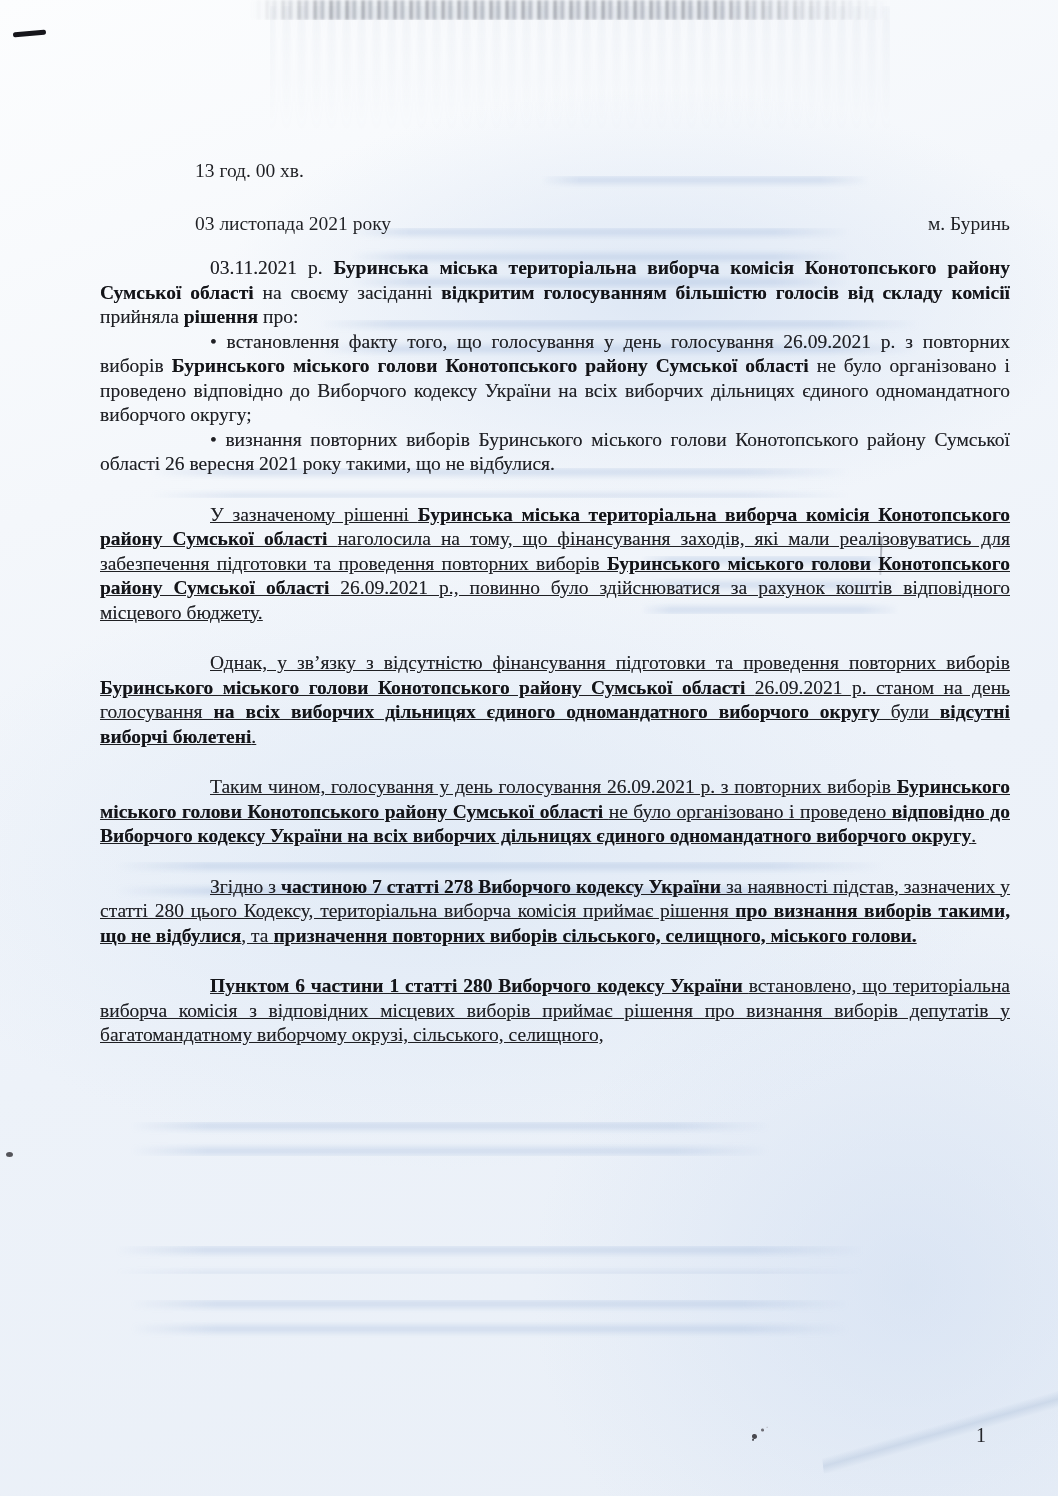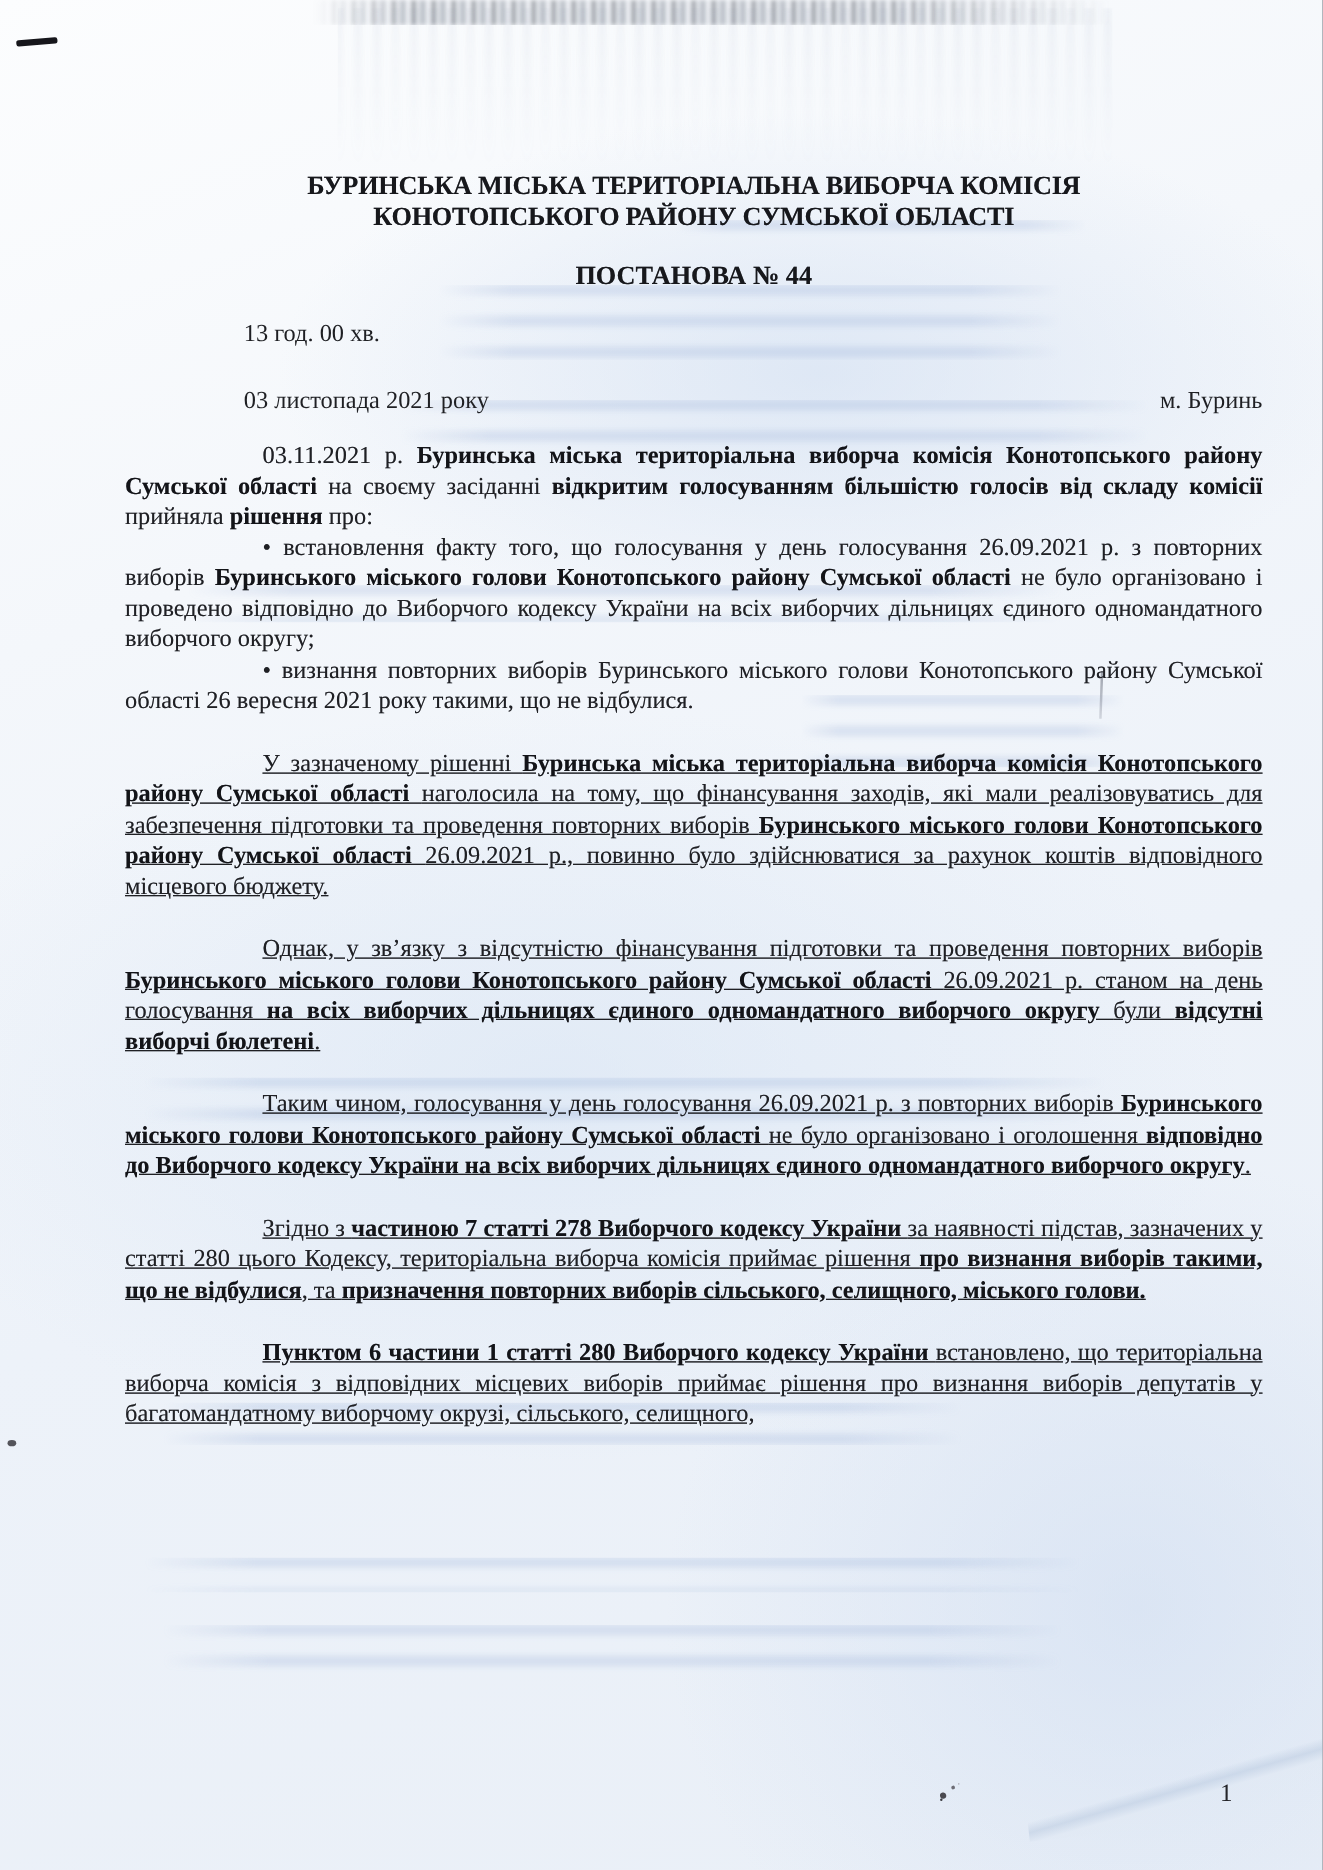--- a/index.html
+++ b/index.html
@@ -117,41 +117,36 @@
   <div class="ghost" style="left:115px;top:862px;width:770px;height:44px;"></div>
   <div class="ghost" style="left:130px;top:1122px;width:640px;height:34px;"></div>
   <div class="ghost" style="left:115px;top:1246px;width:750px;height:28px;"></div>
   <div class="ghost" style="left:130px;top:1300px;width:720px;height:42px;"></div>
   <div class="artifact scratch-mark"></div>
   <div class="artifact ink-speck"></div>
   <div class="artifact edge-dot"></div>
   <div class="artifact fold-shade"></div>
 
   <div class="content">
-    <header>
-      <div class="org-line">БУРИНСЬКА МІСЬКА ТЕРИТОРІАЛЬНА ВИБОРЧА КОМІСІЯ</div>
-      <div class="org-line">КОНОТОПСЬКОГО РАЙОНУ СУМСЬКОЇ ОБЛАСТІ</div>
-    </header>
 
-    <div class="doc-title">ПОСТАНОВА № 44</div>
 
     <div class="time-line">13 год. 00 хв.</div>
 
     <div class="date-row">
       <span>03 листопада 2021 року</span>
       <span>м. Буринь</span>
     </div>
 
 
     <div class="body-text" id="paragraphs">
         <p class="para"><span>03.11.2021 р. </span><strong>Буринська міська територіальна виборча комісія Конотопського району Сумської області </strong><span>на своєму засіданні </span><strong>відкритим голосуванням більшістю голосів від складу комісії </strong><span>прийняла </span><strong>рішення </strong><span>про:</span></p>
         <p class="para"><span>• встановлення факту того, що голосування у день голосування 26.09.2021 р. з повторних виборів </span><strong>Буринського міського голови Конотопського району Сумської області </strong><span>не було організовано і проведено відповідно до Виборчого кодексу України на всіх виборчих дільницях єдиного одномандатного виборчого округу;</span></p>
         <p class="para"><span>• визнання повторних виборів Буринського міського голови Конотопського району Сумської області 26 вересня 2021 року такими, що не відбулися.</span></p>
         <p class="para spaced"><span>У зазначеному рішенні </span><strong>Буринська міська територіальна виборча комісія Конотопського району Сумської області </strong><span>наголосила на тому, що фінансування заходів, які мали реалізовуватись для забезпечення підготовки та проведення повторних виборів </span><strong>Буринського міського голови Конотопського району Сумської області </strong><span>26.09.2021 р., повинно було здійснюватися за рахунок коштів відповідного місцевого бюджету.</span></p>
         <p class="para spaced"><span>Однак, у зв’язку з відсутністю фінансування підготовки та проведення повторних виборів </span><strong>Буринського міського голови Конотопського району Сумської області </strong><span>26.09.2021 р. станом на день голосування </span><strong>на всіх виборчих дільницях єдиного одномандатного виборчого округу </strong><span>були </span><strong>відсутні виборчі бюлетені</strong><span>.</span></p>
-        <p class="para spaced"><span>Таким чином, голосування у день голосування 26.09.2021 р. з повторних виборів </span><strong>Буринського міського голови Конотопського району Сумської області </strong><span>не було організовано і оголошення </span><strong>відповідно до Виборчого кодексу України на всіх виборчих дільницях єдиного одномандатного виборчого округу</strong><span>.</span></p>
+        <p class="para spaced"><span>Таким чином, голосування у день голосування 26.09.2021 р. з повторних виборів </span><strong>Буринського міського голови Конотопського району Сумської області </strong><span>не було організовано і проведено </span><strong>відповідно до Виборчого кодексу України на всіх виборчих дільницях єдиного одномандатного виборчого округу</strong><span>.</span></p>
         <p class="para spaced"><span>Згідно з </span><strong>частиною 7 статті 278 Виборчого кодексу України </strong><span>за наявності підстав, зазначених у статті 280 цього Кодексу, територіальна виборча комісія приймає рішення </span><strong>про визнання виборів такими, що не відбулися</strong><span>, та </span><strong>призначення повторних виборів сільського, селищного, міського голови.</strong></p>
         <p class="para spaced"><strong>Пунктом 6 частини 1 статті 280 Виборчого кодексу України </strong><span>встановлено, що територіальна виборча комісія з відповідних місцевих виборів приймає рішення про визнання виборів депутатів у багатомандатному виборчому окрузі, сільського, селищного,</span></p>
       </div>
   </div>
 
   <div class="page-number">1</div>
 </div>
 
 </body></html>

